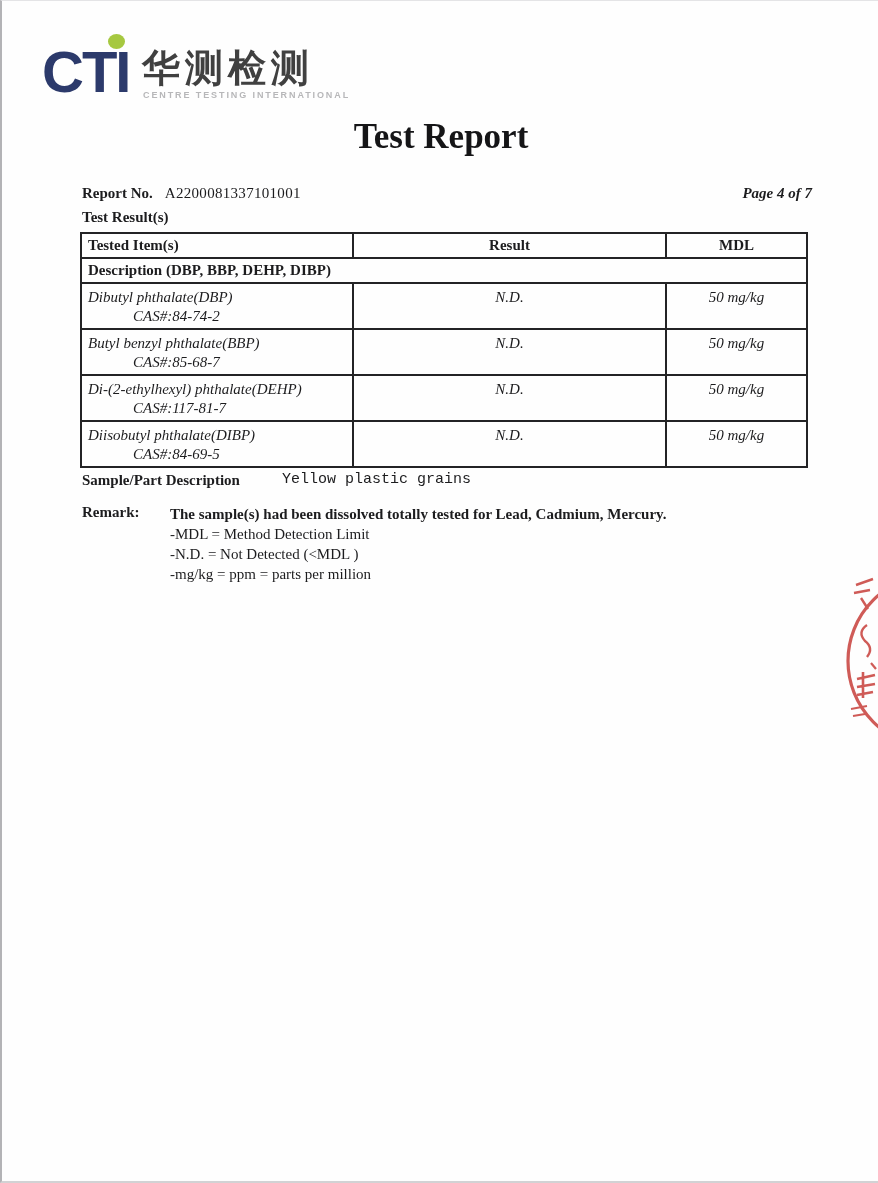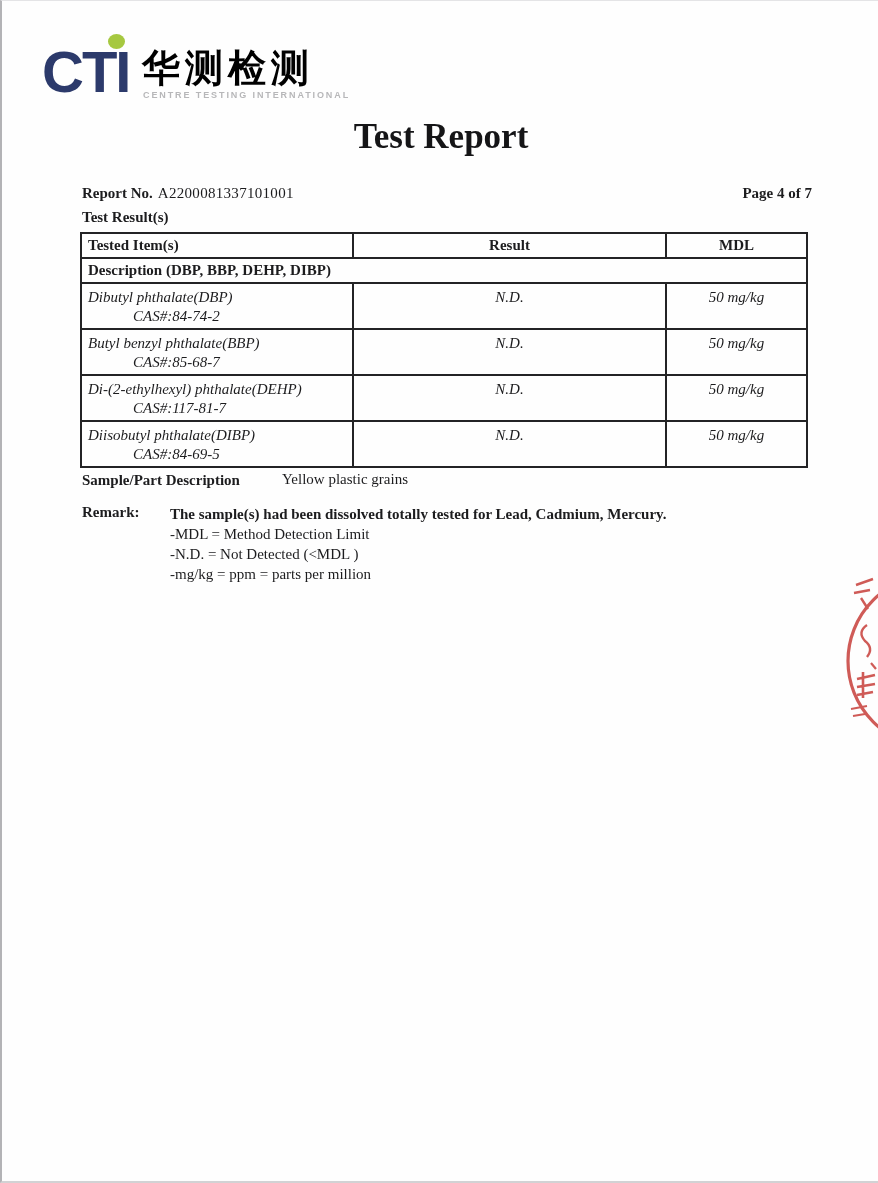--- a/index.html
+++ b/index.html
@@ -27,38 +27,38 @@
   }
   .logo-dot {
     position: absolute; left: 66px; top: 5px;
     width: 17px; height: 15px; border-radius: 50%;
     background: #a6c840;
   }
   .logo-cn {
     position: absolute; left: 100px; top: 20px;
     font-family: "Liberation Sans", "DejaVu Sans", sans-serif;
     font-size: 38px; line-height: 1; letter-spacing: 5px;
-    color: #000000; font-weight: bold;
+    color: #404040; font-weight: bold;
   }
   .logo-tagline {
     position: absolute; left: 101px; top: 61px;
     font-family: "Liberation Sans", "DejaVu Sans", sans-serif;
     font-size: 9px; letter-spacing: 1.9px; color: #b7b7b9; font-weight: bold;
     white-space: nowrap;
   }
 
   
   .report-title {
     position: absolute; left: 0; top: 116px; width: 878px;
     text-align: center; font-size: 35px; font-weight: bold; color: #151517;
   }
   .meta-row { position: absolute; left: 80px; top: 184px; width: 730px; height: 20px; font-size: 15px; }
   .report-no-label { font-weight: bold; }
-  .report-no-value { margin-left: 5px; letter-spacing: 0.3px; }
-  .page-indicator { position: absolute; right: 0; top: 0; font-weight: bold; font-size: 15px; }
+  .report-no-value { margin-left: 12px; letter-spacing: 0.3px; }
+  .page-indicator { position: absolute; right: 0; top: 0; font-weight: bold; font-size: 15px; font-style: italic; }
   .results-heading { position: absolute; left: 80px; top: 208px; font-size: 15px; font-weight: bold; }
 
   
   .result-table {
     position: absolute; left: 78px; top: 231px;
     width: 726px; border-collapse: collapse;
     font-size: 15px; color: #1c1c1e;
     table-layout: fixed;
   }
   .result-table th, .result-table td {
@@ -72,21 +72,21 @@
   .th-center { text-align: center; }
   .group-row td { font-weight: bold; height: 24px; text-align: left; vertical-align: middle; }
   .data-row td { height: 45px; padding-top: 4px; font-style: italic; }
   .cell-item .item-name { display: block; }
   .cell-item .item-cas { display: block; margin-left: 45px; }
   .cell-center { text-align: center; }
 
   
   .sample-row { position: absolute; left: 80px; top: 471px; width: 700px; font-size: 15px; }
   .sample-label { font-weight: bold; }
-  .sample-value { position: absolute; left: 200px; top: -1px; font-weight: normal; }
+  .sample-value { position: absolute; left: 200px; top: -1px; font-weight: normal; font-family: Liberation Mono, monospace; }
 
   .remark-label { position: absolute; left: 80px; top: 503px; font-size: 15px; font-weight: bold; }
   .remark-lines { position: absolute; left: 168px; top: 503px; width: 620px; font-size: 15px; }
   .remark-line { display: block; line-height: 20px; }
   .remark-line.bold { font-weight: bold; }
 
   
   .stamp { position: absolute; right: 0; top: 570px; width: 38px; height: 182px; }
 </style>
 </head>

